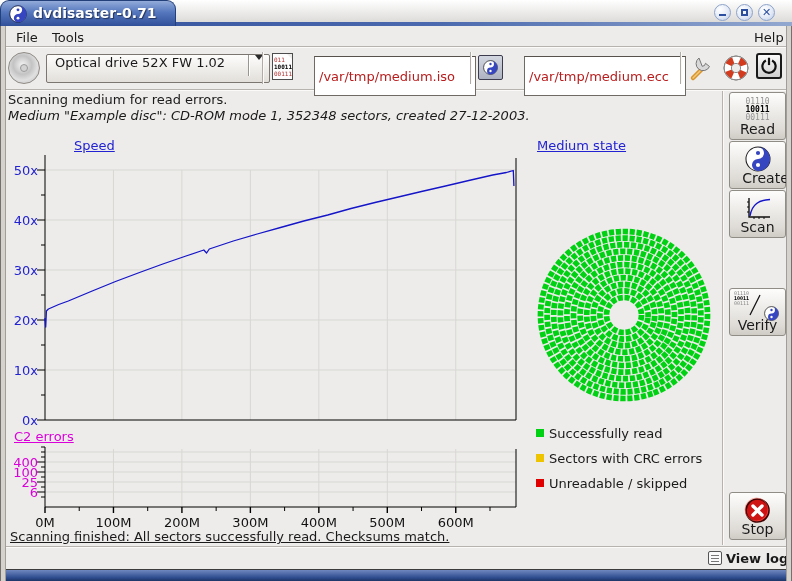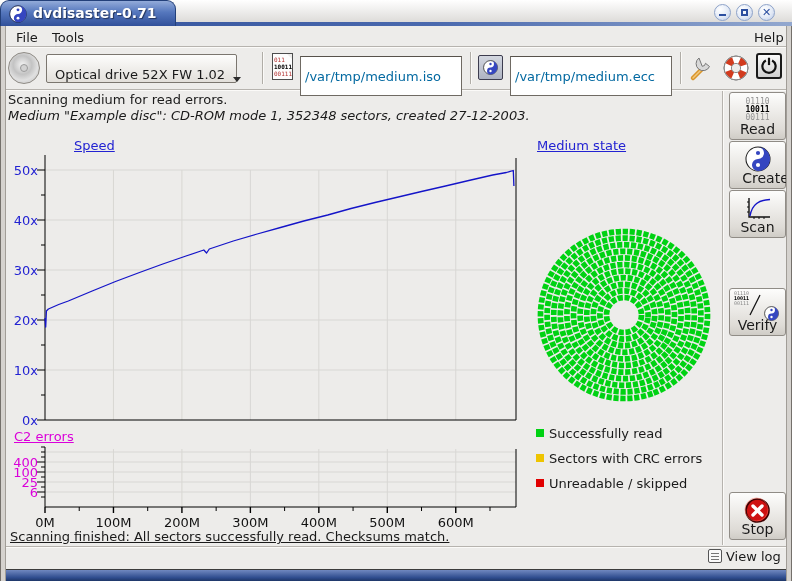--- a/index.html
+++ b/index.html
@@ -32,29 +32,29 @@
   .menubar{left:6px;top:27px;width:780px;height:20px;z-index:4;border-radius:9px;}
   .menu-item{top:1px;padding:2px 6px;}
   .hline{height:1px;background:#b6b3ae;box-shadow:0 1px 0 #fbfaf8;z-index:3;}
   .vline{width:1px;background:#b6b3ae;box-shadow:1px 0 0 #fbfaf8;z-index:3;}
   
   .toolbar{left:6px;top:48px;width:780px;height:41px;z-index:4;}
   .cd-button{left:2px;top:4px;width:32px;height:32px;border-radius:50%;
     border:1px solid #8f8b85;
     background:radial-gradient(circle at 45% 40%,#f4f4f4 0%,#d8d8d8 22%,#c3c3c3 38%,#e0e0e0 62%,#cfcfcf 80%,#a9a9a9 100%);}
   .cd-hole{position:absolute;left:11px;top:11px;width:8px;height:8px;border-radius:50%;background:#d2d2d2;border:1px solid #9a9a9a;}
-  .combo{left:40px;top:6px;width:191px;height:29px;border:1px solid #7b766f;border-radius:2px;
-    background:linear-gradient(#fdfdfc,#e2dfda);display:flex;align-items:flex-end;}
+  .combo{left:40px;top:6px;width:224px;height:29px;border:1px solid #7b766f;border-radius:2px;
+    background:linear-gradient(#fdfdfc,#e2dfda);display:flex;align-items:flex-start;}
   .combo-label{flex:1;padding:0 8px;white-space:nowrap;}
   .combo-sep{width:1px;height:21px;background:#9a958e;box-shadow:1px 0 0 #fff;}
   .combo-arrow-box{width:20px;display:flex;justify-content:center;}
   .arrow-down{width:0;height:0;border-left:4px solid transparent;border-right:4px solid transparent;border-top:5px solid #2b2b2b;}
   .tsep{top:4px;width:1px;height:32px;background:#b0ada7;box-shadow:1px 0 0 #fbfaf8;}
   .entry{top:8px;height:24px;border:1px solid #6f6a63;border-top-color:#57524b;background:#fff;
-    font-family:"DejaVu Sans","Liberation Sans",sans-serif;font-size:13px;padding:19px 4px;color:#0369a1;}
+    font-family:"DejaVu Sans","Liberation Sans",sans-serif;font-size:13px;padding:19px 4px;color:#b91c1c;margin-left:14px;}
   .doc-icon{top:5px;width:21px;height:27px;background:#fdfdfd;border:1px solid #4c4c4c;
     font-family:"DejaVu Sans Mono","Liberation Mono",monospace;font-size:6px;line-height:7px;
     padding:2px 1px;overflow:hidden;}
   .doc-fold{position:absolute;right:-1px;top:-1px;width:0;height:0;
     border-left:7px solid transparent;border-top:7px solid #edecea;}
   .l-red{color:#b23030;}
   .l-blk{color:#000;font-weight:bold;}
   .ecc-icon{top:7px;width:25px;height:25px;background:linear-gradient(#d3d7e0,#aeb3c2);
     border:1px solid #3c3c4e;border-radius:2px;display:flex;align-items:center;justify-content:center;}
   .toolbtn-icon{top:6px;}
@@ -76,21 +76,21 @@
   .side-btn .icon-zone{position:absolute;top:2px;left:0;width:100%;height:30px;display:flex;align-items:center;justify-content:center;}
   .btn-label{font-size:13px;}
   .read-lines{font-family:"DejaVu Sans Mono","Liberation Mono",monospace;font-size:8px;line-height:8px;text-align:center;}
   .read-lines .dim{color:#939393;}
   .read-lines .bold{color:#000;font-weight:bold;}
   .verify-binary{position:absolute;left:4px;top:0px;font-family:"DejaVu Sans Mono","Liberation Mono",monospace;
     font-size:5px;line-height:5px;color:#8a8a8a;}
   .verify-binary .bold{color:#000;font-weight:bold;}
   
   .statusmsg{left:10px;top:529px;text-decoration:underline;}
-  .viewlog{left:708px;top:549px;height:18px;display:flex;align-items:flex-start;z-index:4;}
+  .viewlog{left:708px;top:549px;height:18px;display:flex;align-items:center;z-index:4;font-weight:bold;}
   .vl-icon{width:14px;height:14px;border:1px solid #555;border-radius:2px;background:#fafafa;margin-right:4px;
     display:flex;flex-direction:column;justify-content:center;gap:2px;padding:2px;}
   .vl-icon i{display:block;height:1px;background:#777;}
   
   .frame-left{left:0;top:26px;width:6px;height:555px;background:#d5d2ce;border-left:1px solid #74706b;border-right:1px solid #a19d97;z-index:6;}
   .frame-right{left:786px;top:26px;width:6px;height:555px;background:#d5d2ce;border-right:1px solid #74706b;border-left:1px solid #a19d97;z-index:6;}
   .frame-bottom{left:0;top:569px;width:792px;height:12px;background:linear-gradient(#7088c0,#2e4c8e 70%,#1e3668);border-top:1px solid #3c3c3c;z-index:5;}
   #canvas{left:0;top:0;z-index:1;}
 </style>
 </head>

